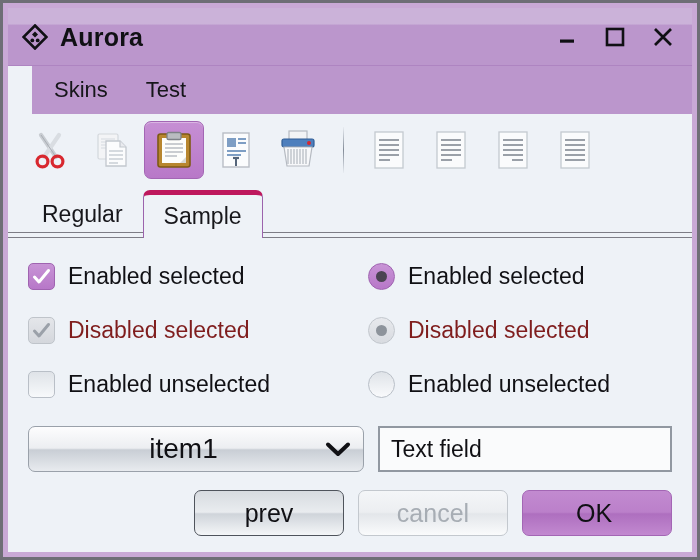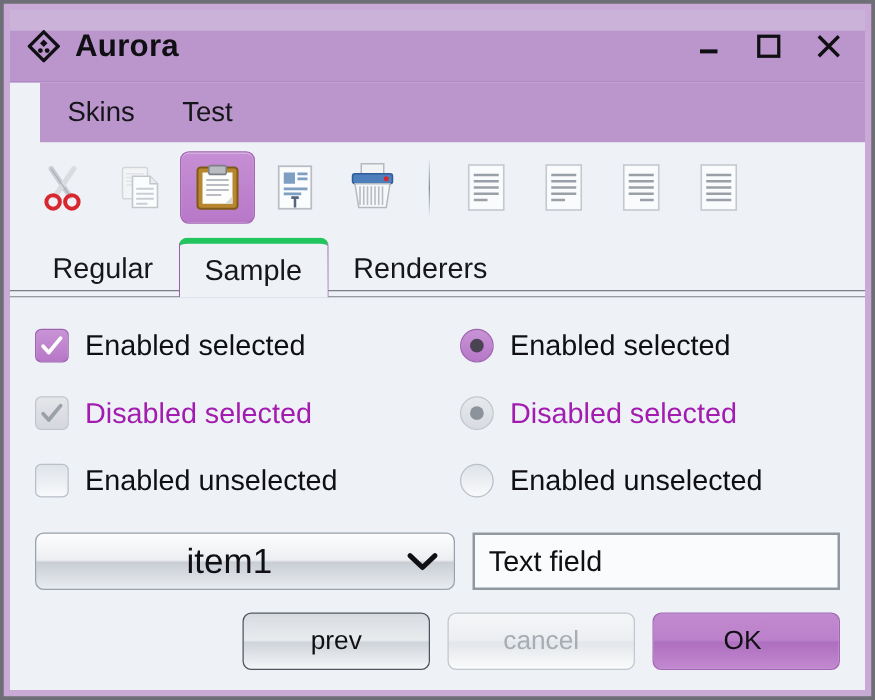--- a/index.html
+++ b/index.html
@@ -151,21 +151,21 @@
     justify-content: center;
     font-size: 23px;
     color: #17171b;
     box-sizing: border-box;
     white-space: nowrap;
   }
   .tab.selected {
     background: #eef2f7;
     border-left: 1px solid #9c63ad;
     border-right: 1px solid #9c63ad;
-    border-top: 5px solid #22c55e;
+    border-top: 5px solid #be185d;
     border-top-left-radius: 7px;
     border-top-right-radius: 7px;
     z-index: 3;
   }
   #tab-underline {
     position: absolute;
     left: 0; right: 0; bottom: 0;
     height: 4px;
     border-top: 1px solid #7d7d86;
     border-bottom: 1px solid #7d7d86;
@@ -190,21 +190,21 @@
     display: flex;
     align-items: center;
     gap: 13px;
     height: 32px;
   }
   .ctl-label {
     font-size: 23px;
     color: #101014;
     white-space: nowrap;
   }
-  .ctl-label.disabled { color: #a21caf; }
+  .ctl-label.disabled { color: #7f1d1d; }
 
   
   .cb {
     width: 27px; height: 27px;
     flex: 0 0 27px;
     border-radius: 5px;
     box-sizing: border-box;
     position: relative;
   }
   .cb.on {
@@ -299,21 +299,21 @@
   }
   .btn {
     height: 46px;
     min-width: 150px;
     padding: 0 18px;
     box-sizing: border-box;
     border-radius: 7px;
     display: flex;
     align-items: center;
     justify-content: center;
-    font-size: 21px;
+    font-size: 25px;
     white-space: nowrap;
   }
   .btn.default {
     border: 1px solid #4f545c;
     background: linear-gradient(to bottom, #d7dbe0 0%, #e9ecef 48%, #cfd4da 52%, #f4f6f8 100%);
     color: #101014;
   }
   .btn.disabled {
     border: 1px solid #c3c8ce;
     background: linear-gradient(to bottom, #f4f6f8 0%, #eceef1 48%, #e3e6ea 52%, #fafbfc 100%);
@@ -462,21 +462,20 @@
           <g stroke="#9aa0a8" stroke-width="2.1">
             <path d="M10 11h20M10 16h20M10 21h20M10 26h20M10 31h20"></path>
           </g>
         </svg>
       </div>
     </div>
 
     <div id="tabstrip">
       <div class="tab">Regular</div>
       <div class="tab selected">Sample</div>
-      <div class="tab">Renderers</div>
       <div id="tab-underline"></div>
     </div>
 
     <div id="panel">
       <div id="grid">
 
         <div class="ctl-row">
           <span class="cb on">
             <svg width="21" height="21" viewBox="0 0 21 21">
               <path d="M3.5 11 L8 16 L17.5 4.5" stroke="#ffffff" stroke-width="3" fill="none" stroke-linecap="round" stroke-linejoin="round"></path>

